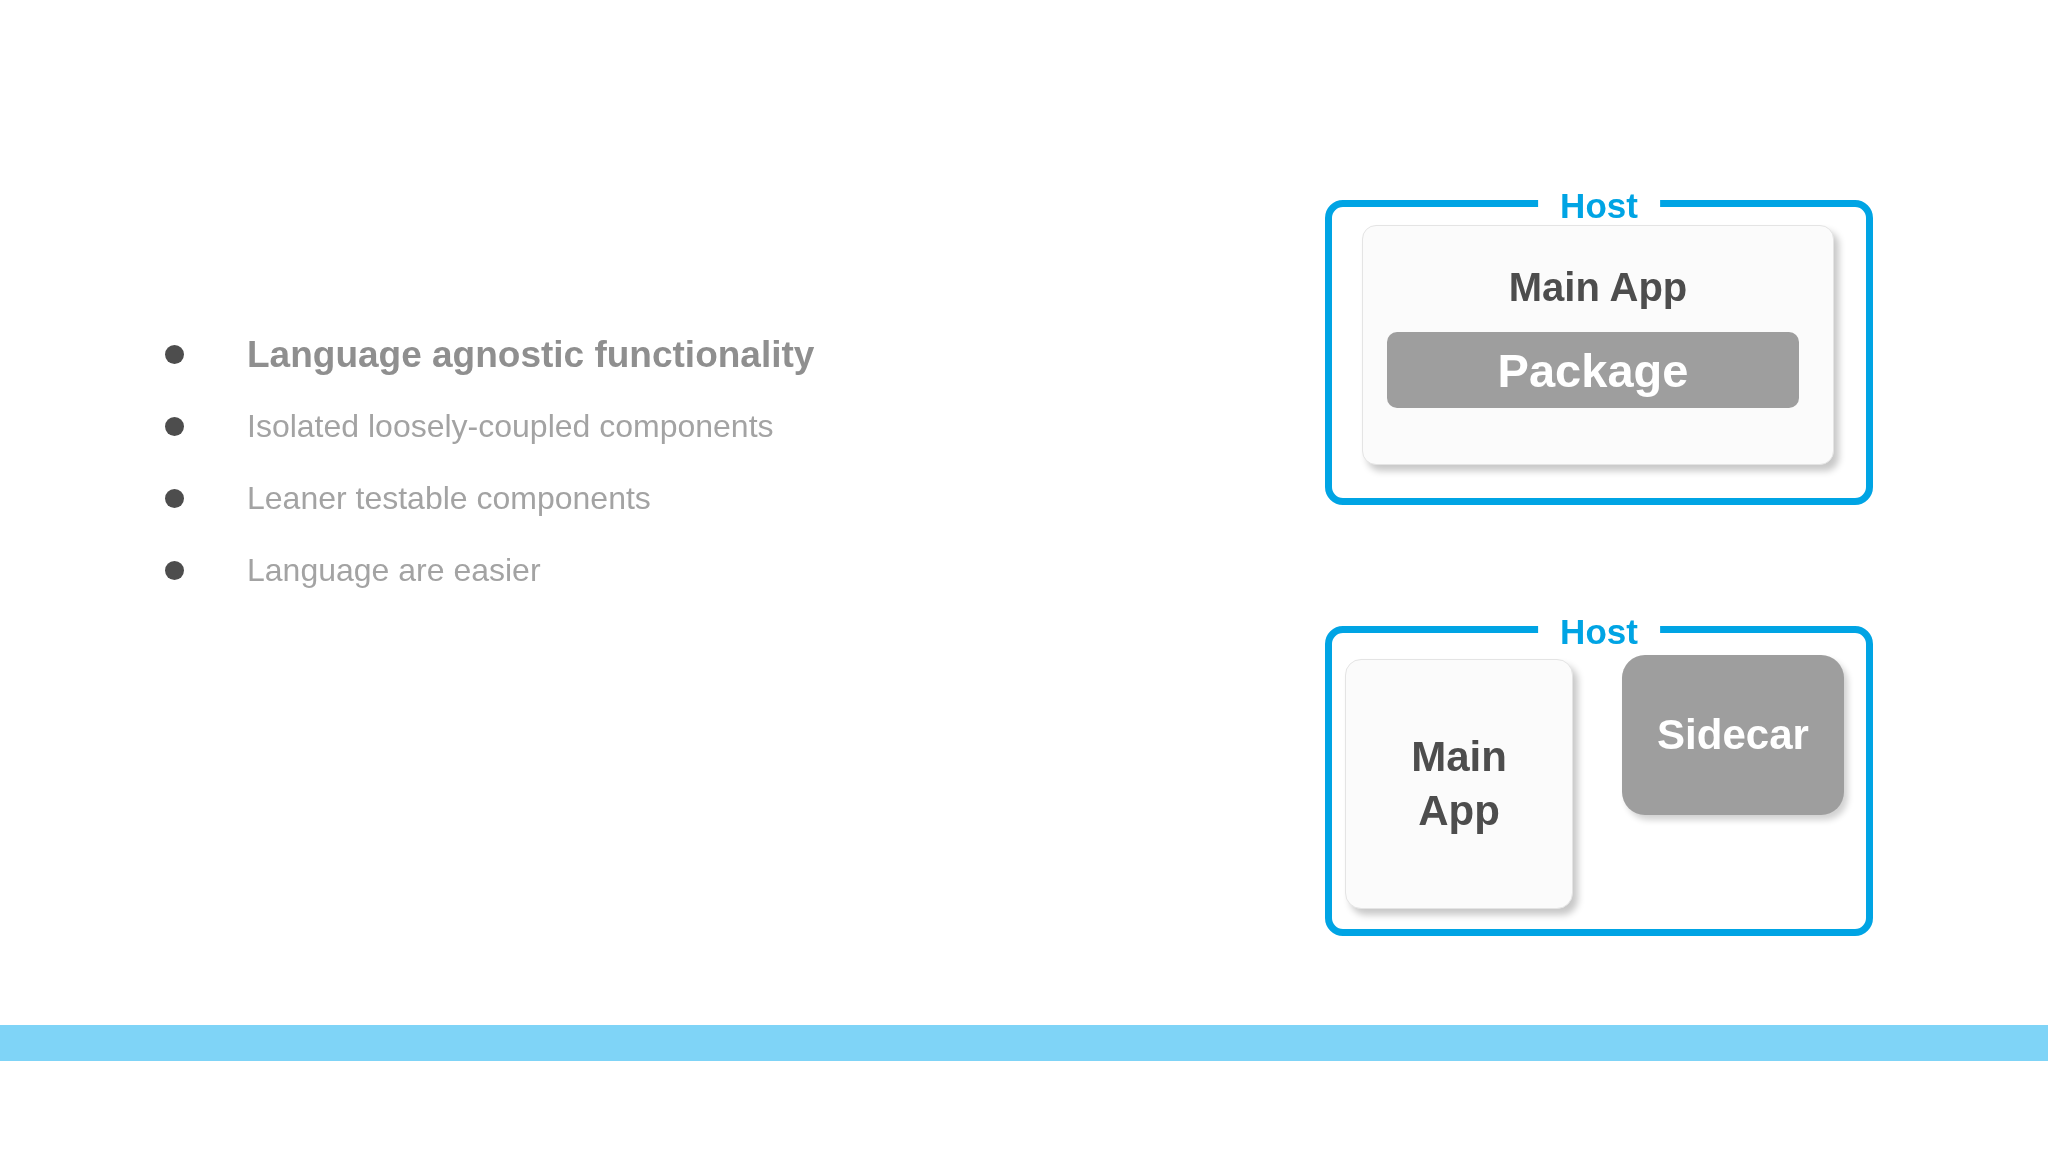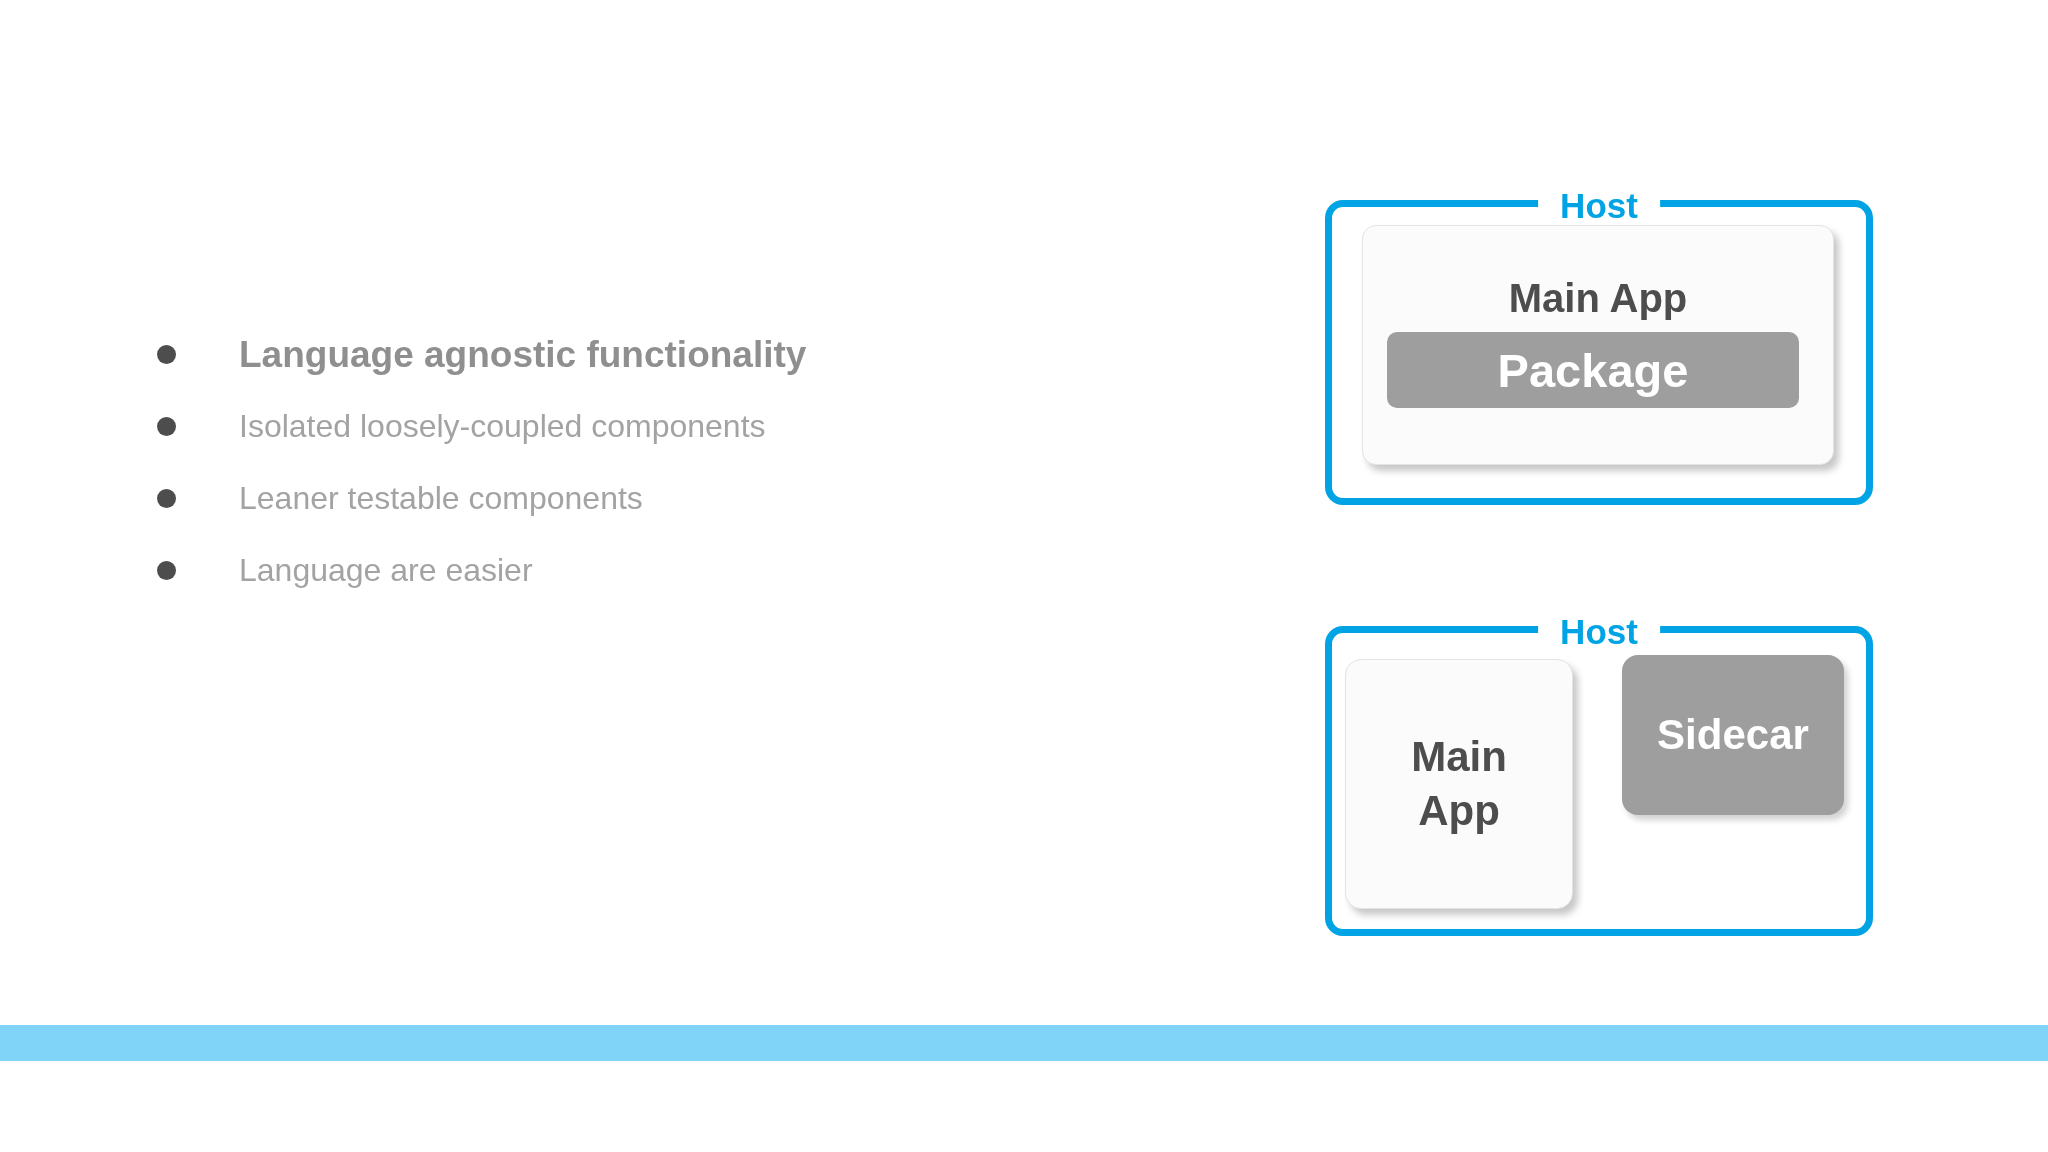--- a/index.html
+++ b/index.html
@@ -43,21 +43,21 @@
     position: absolute;
     left: 300px;
     top: -4px;
     width: 170px;
     height: 200px;
   }
 
   
   .bullets {
     position: absolute;
-    left: 157px;
+    left: 165px;
     top: 318px;
     width: 1060px;
   }
   .bullet-row {
     display: flex;
     align-items: center;
     height: 72px;
   }
   .bullet-dot {
     width: 19px;
@@ -139,21 +139,21 @@
     background: #9e9e9e;
     box-shadow: 4px 5px 6px rgba(0,0,0,0.18);
   }
 
   .mainapp-top {
     left: 30px;
     top: 18px;
     width: 472px;
     height: 240px;
     justify-content: flex-start;
-    padding-top: 52px;
+    padding-top: 41px;
   }
   .mainapp-top .card-title {
     font-size: 40px;
     font-weight: 700;
     color: #4d4d4d;
     line-height: 1;
   }
   .package-bar {
     position: absolute;
     left: 24px;
@@ -187,21 +187,21 @@
     color: #4d4d4d;
     line-height: 1.28;
     text-align: center;
   }
   .sidecar-box {
     left: 290px;
     top: 22px;
     width: 222px;
     height: 160px;
     justify-content: center;
-    border-radius: 16px;
+    border-radius: 23px;
   }
   .sidecar-box .card-title {
     font-size: 42px;
     font-weight: 700;
     color: #ffffff;
     line-height: 1;
   }
 
   
   .footer-bar {

